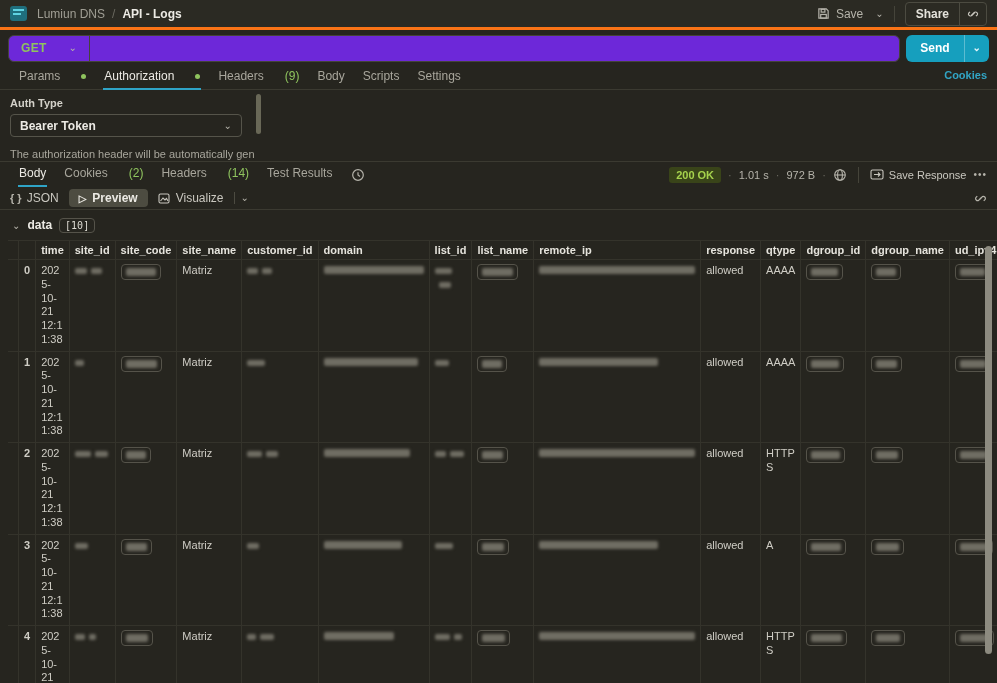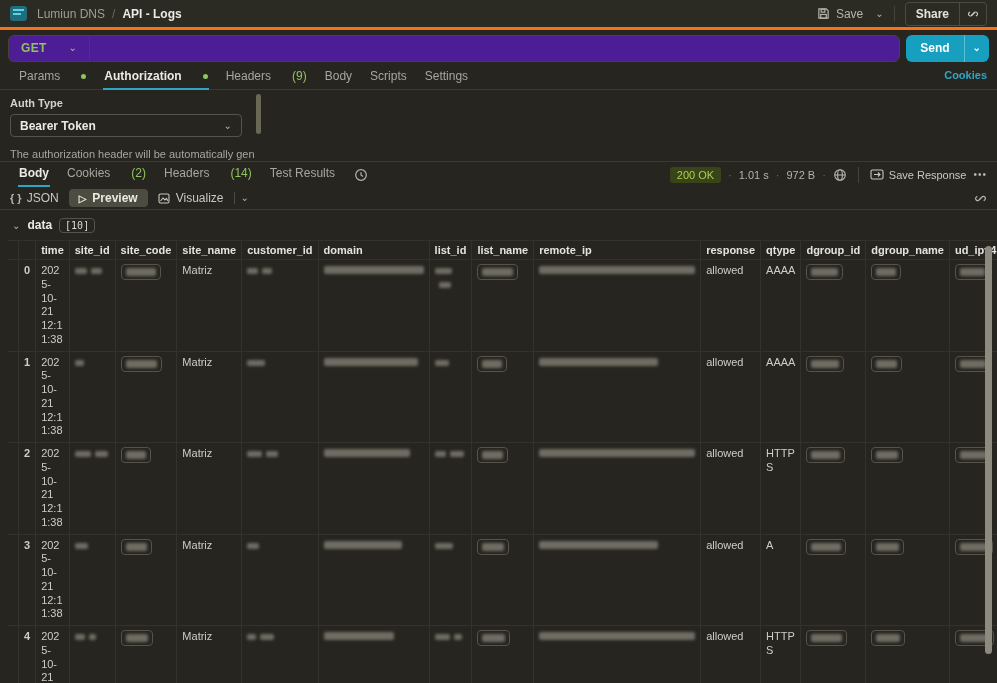--- a/index.html
+++ b/index.html
@@ -23,34 +23,34 @@
   .topbar-right { margin-left:auto; display:flex; align-items:center; gap:6px; }
   .tb-btn { display:flex; align-items:center; gap:6px; color:#b5b3aa; padding:4px 6px; border-radius:4px; cursor:pointer; }
   .chev { font-size:10px; color:#b5b3aa; line-height:1; }
   .vdiv { width:1px; height:16px; background:#45443a; margin:0 4px; }
   .share-btn { display:flex; align-items:stretch; border:1px solid #4c4b41; border-radius:4px; overflow:hidden; }
   .share-btn .seg { display:flex; align-items:center; padding:4px 10px; color:#e4e2db; font-weight:bold; }
   .share-btn .seg.icon { border-left:1px solid #4c4b41; padding:4px 7px; }
 
   
   .urlrow { height:36px; flex:0 0 36px; display:flex; align-items:center; padding:0 8px; gap:6px; }
-  .urlbox { flex:1; height:27px; border:1px solid #45443a; background:#4c1d95; border-radius:6px;
+  .urlbox { flex:1; height:27px; border:1px solid #45443a; background:#6d28d9; border-radius:6px;
             display:flex; align-items:center; }
   .method { display:flex; align-items:center; gap:22px; padding:0 12px; border-right:1px solid #45443a; height:100%; cursor:pointer; }
   .method b { color:#8fc45e; font-size:12px; letter-spacing:.3px; }
   .urltext { padding:0 12px; color:#d7d5cf; display:flex; align-items:center; gap:2px; white-space:nowrap; overflow:hidden; }
   .redact { background:#6f6d63; border-radius:2px; filter:blur(1.6px); display:inline-block; }
   .sendwrap { display:flex; align-items:stretch; height:27px; background:#169fbe; border-radius:6px; overflow:hidden; }
   .sendwrap .seg { display:flex; align-items:center; padding:0 14px; color:#fff; font-weight:bold; cursor:pointer; }
   .sendwrap .seg.icon { border-left:1px solid rgba(255,255,255,.3); padding:0 8px; color:#eaf7fb; }
 
   
   .tabsrow { height:24px; flex:0 0 24px; display:flex; align-items:flex-start; padding:0 10px; border-bottom:1px solid #3b3a31; position:relative; }
   .rtab { display:flex; align-items:center; gap:21px; padding:2px 9px 6px; color:#a8a69c; cursor:pointer; position:relative; height:24px; }
-  .rtab.active { color:#eceae4; font-weight:bold; }
+  .rtab.active { color:#eceae4; font-weight:normal; }
   .rtab.active:after { content:""; position:absolute; left:8px; right:8px; bottom:0; height:2px; background:#2fa4c7; }
   .dot { width:5px; height:5px; border-radius:50%; background:#8fc45e; }
   .cnt { color:#8fc45e; }
   .cookies-link { margin-left:auto; color:#31a5c5; font-size:11px; font-weight:bold; padding-top:3px; cursor:pointer; }
 
   
   .authrow { height:72px; flex:0 0 72px; display:flex; border-bottom:1px solid #3b3a31; }
   .auth-left { width:263px; flex:0 0 263px; padding:7px 0 0 10px; position:relative; }
   .auth-label { font-size:11px; font-weight:bold; color:#d3d1c9; margin-bottom:5px; }
   .auth-select { width:232px; height:23px; border:1px solid #55544a; border-radius:4px; display:flex;
@@ -63,21 +63,21 @@
   .token-field { margin-left:8px; width:190px; height:23px; border:1.5px solid #c9a23d; border-radius:4px;
                  display:flex; align-items:center; padding:0 6px; gap:5px; }
   .token-dots { flex:1; color:#d7d5cf; font-size:9px; letter-spacing:1.2px; white-space:nowrap; overflow:hidden; }
   .ticon { color:#b5b3aa; position:relative; }
   .warn-tri { position:absolute; right:-2px; bottom:-2px; width:0; height:0;
               border-left:4px solid transparent; border-right:4px solid transparent; border-bottom:7px solid #e0b429; }
 
   
   .resptabs { height:25px; flex:0 0 25px; display:flex; align-items:center; padding:0 10px; }
   .resp-meta { margin-left:auto; display:flex; align-items:center; gap:7px; font-size:11px; color:#b5b3aa; }
-  .status-badge { background:#394419; color:#a6d24d; font-weight:normal; padding:2px 7px; border-radius:3px; }
+  .status-badge { background:#394419; color:#a6d24d; font-weight:bold; padding:2px 7px; border-radius:3px; }
   .sep-dot { color:#6b6a60; }
   .meta-num { color:#b5b3aa; }
   .save-resp { display:flex; align-items:center; gap:5px; color:#c9c7bf; cursor:pointer; }
   .more-dots { color:#b5b3aa; letter-spacing:1px; font-size:10px; cursor:pointer; }
   .histicon { margin-left:10px; cursor:pointer; }
 
   
   .viewbar { height:23px; flex:0 0 23px; display:flex; align-items:center; padding:0 10px; gap:10px; border-bottom:1px solid #3b3a31; }
   .vb-json { display:flex; align-items:center; gap:5px; color:#c9c7bf; cursor:pointer; }
   .braces { font-weight:bold; color:#b5b3aa; font-size:11px; }

